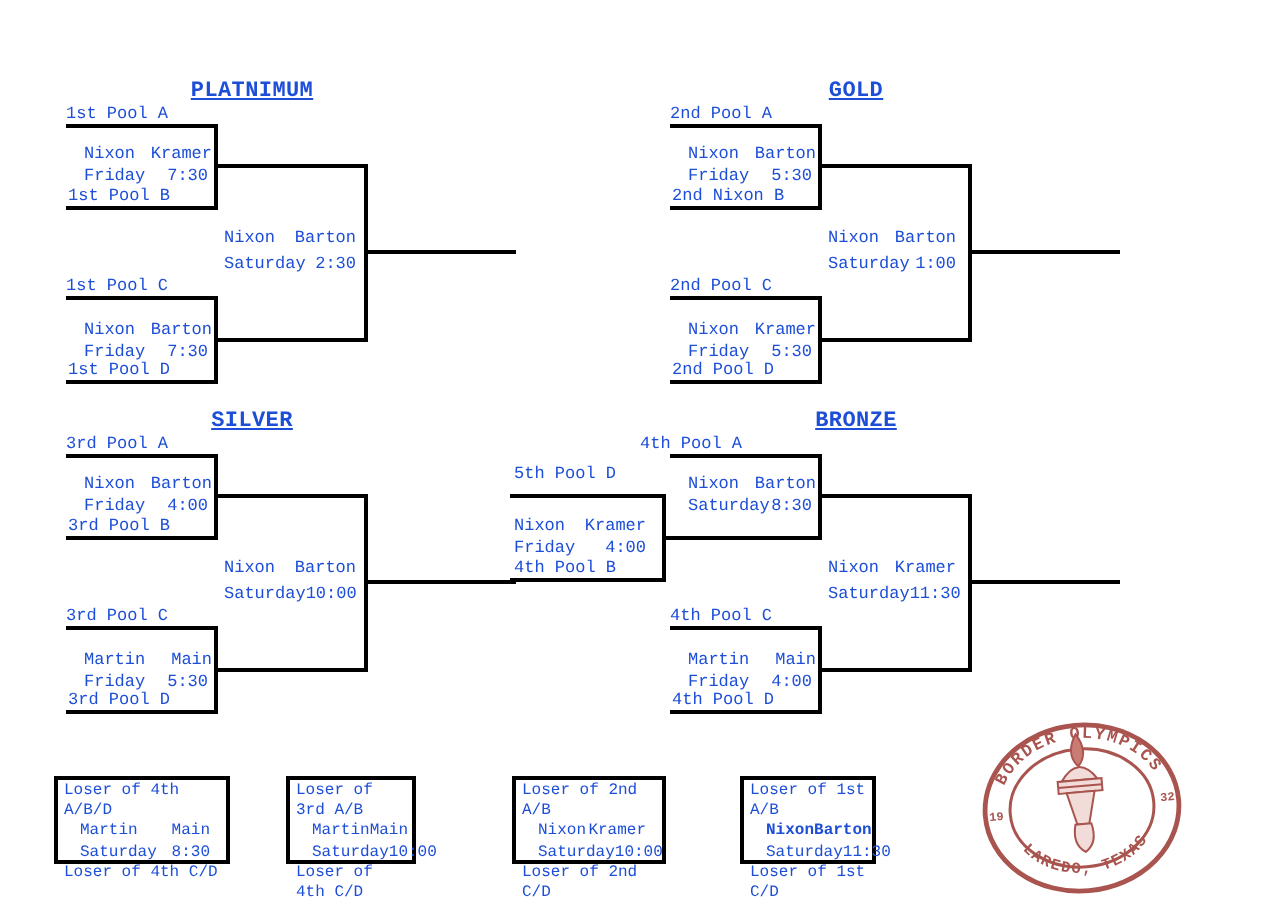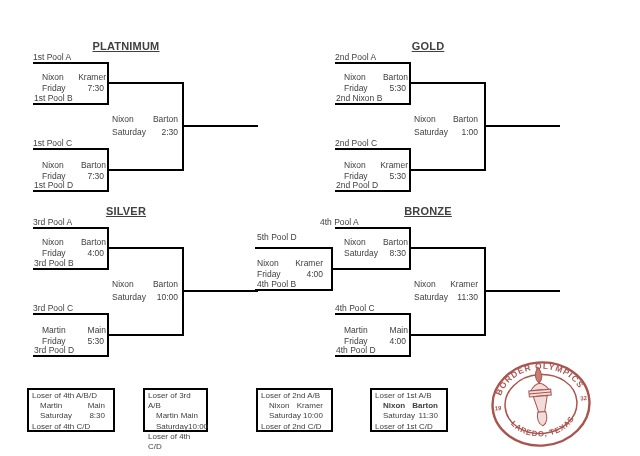--- a/index.html
+++ b/index.html
@@ -1,17 +1,17 @@
 <!DOCTYPE html>
 <html><head>
 <meta charset="utf-8">
 <style>
   html,body{margin:0;padding:0;background:#fff;}
   .page{position:relative;width:640px;height:456px;background:#ffffff;
-        font-family:Liberation Sans, sans-serif;color:#404040;overflow:hidden;}
+        font-family:Liberation Mono, monospace;color:#1d4ed8;overflow:hidden;}
   .ttl{position:absolute;font-size:11px;font-weight:bold;text-decoration:underline;
        text-align:center;letter-spacing:.2px;white-space:nowrap;}
   .lb{position:absolute;font-size:8.5px;white-space:nowrap;}
   .lh{position:absolute;height:2px;background:#000;}
   .lv{position:absolute;width:2px;background:#000;}
   .rw{position:absolute;display:flex;justify-content:space-between;
       font-size:8.5px;white-space:nowrap;}
   .cbox{position:absolute;border:2px solid #000;box-sizing:border-box;
         font-size:8px;line-height:10.2px;padding:1px 3px;background:#fff;}
   .crw{display:flex;justify-content:space-between;padding:0 5px 0 8px;}
@@ -237,21 +237,21 @@
       <span>Nixon</span>
       <span>Kramer</span>
     </div>
     <div class="crw">
       <span>Saturday</span>
       <span>10:00</span>
     </div>
     <div>Loser of 2nd C/D</div>
   </div>
 
-  <div class="cbox" style="left:370px;top:388px;width:78px;height:44px">
+  <div class="cbox" style="left:370px;top:388px;width:68px;height:44px">
     <div>Loser of 1st A/B</div>
     <div class="crw bold">
       <span>Nixon</span>
       <span>Barton</span>
     </div>
     <div class="crw">
       <span>Saturday</span>
       <span>11:30</span>
     </div>
     <div>Loser of 1st C/D</div>

